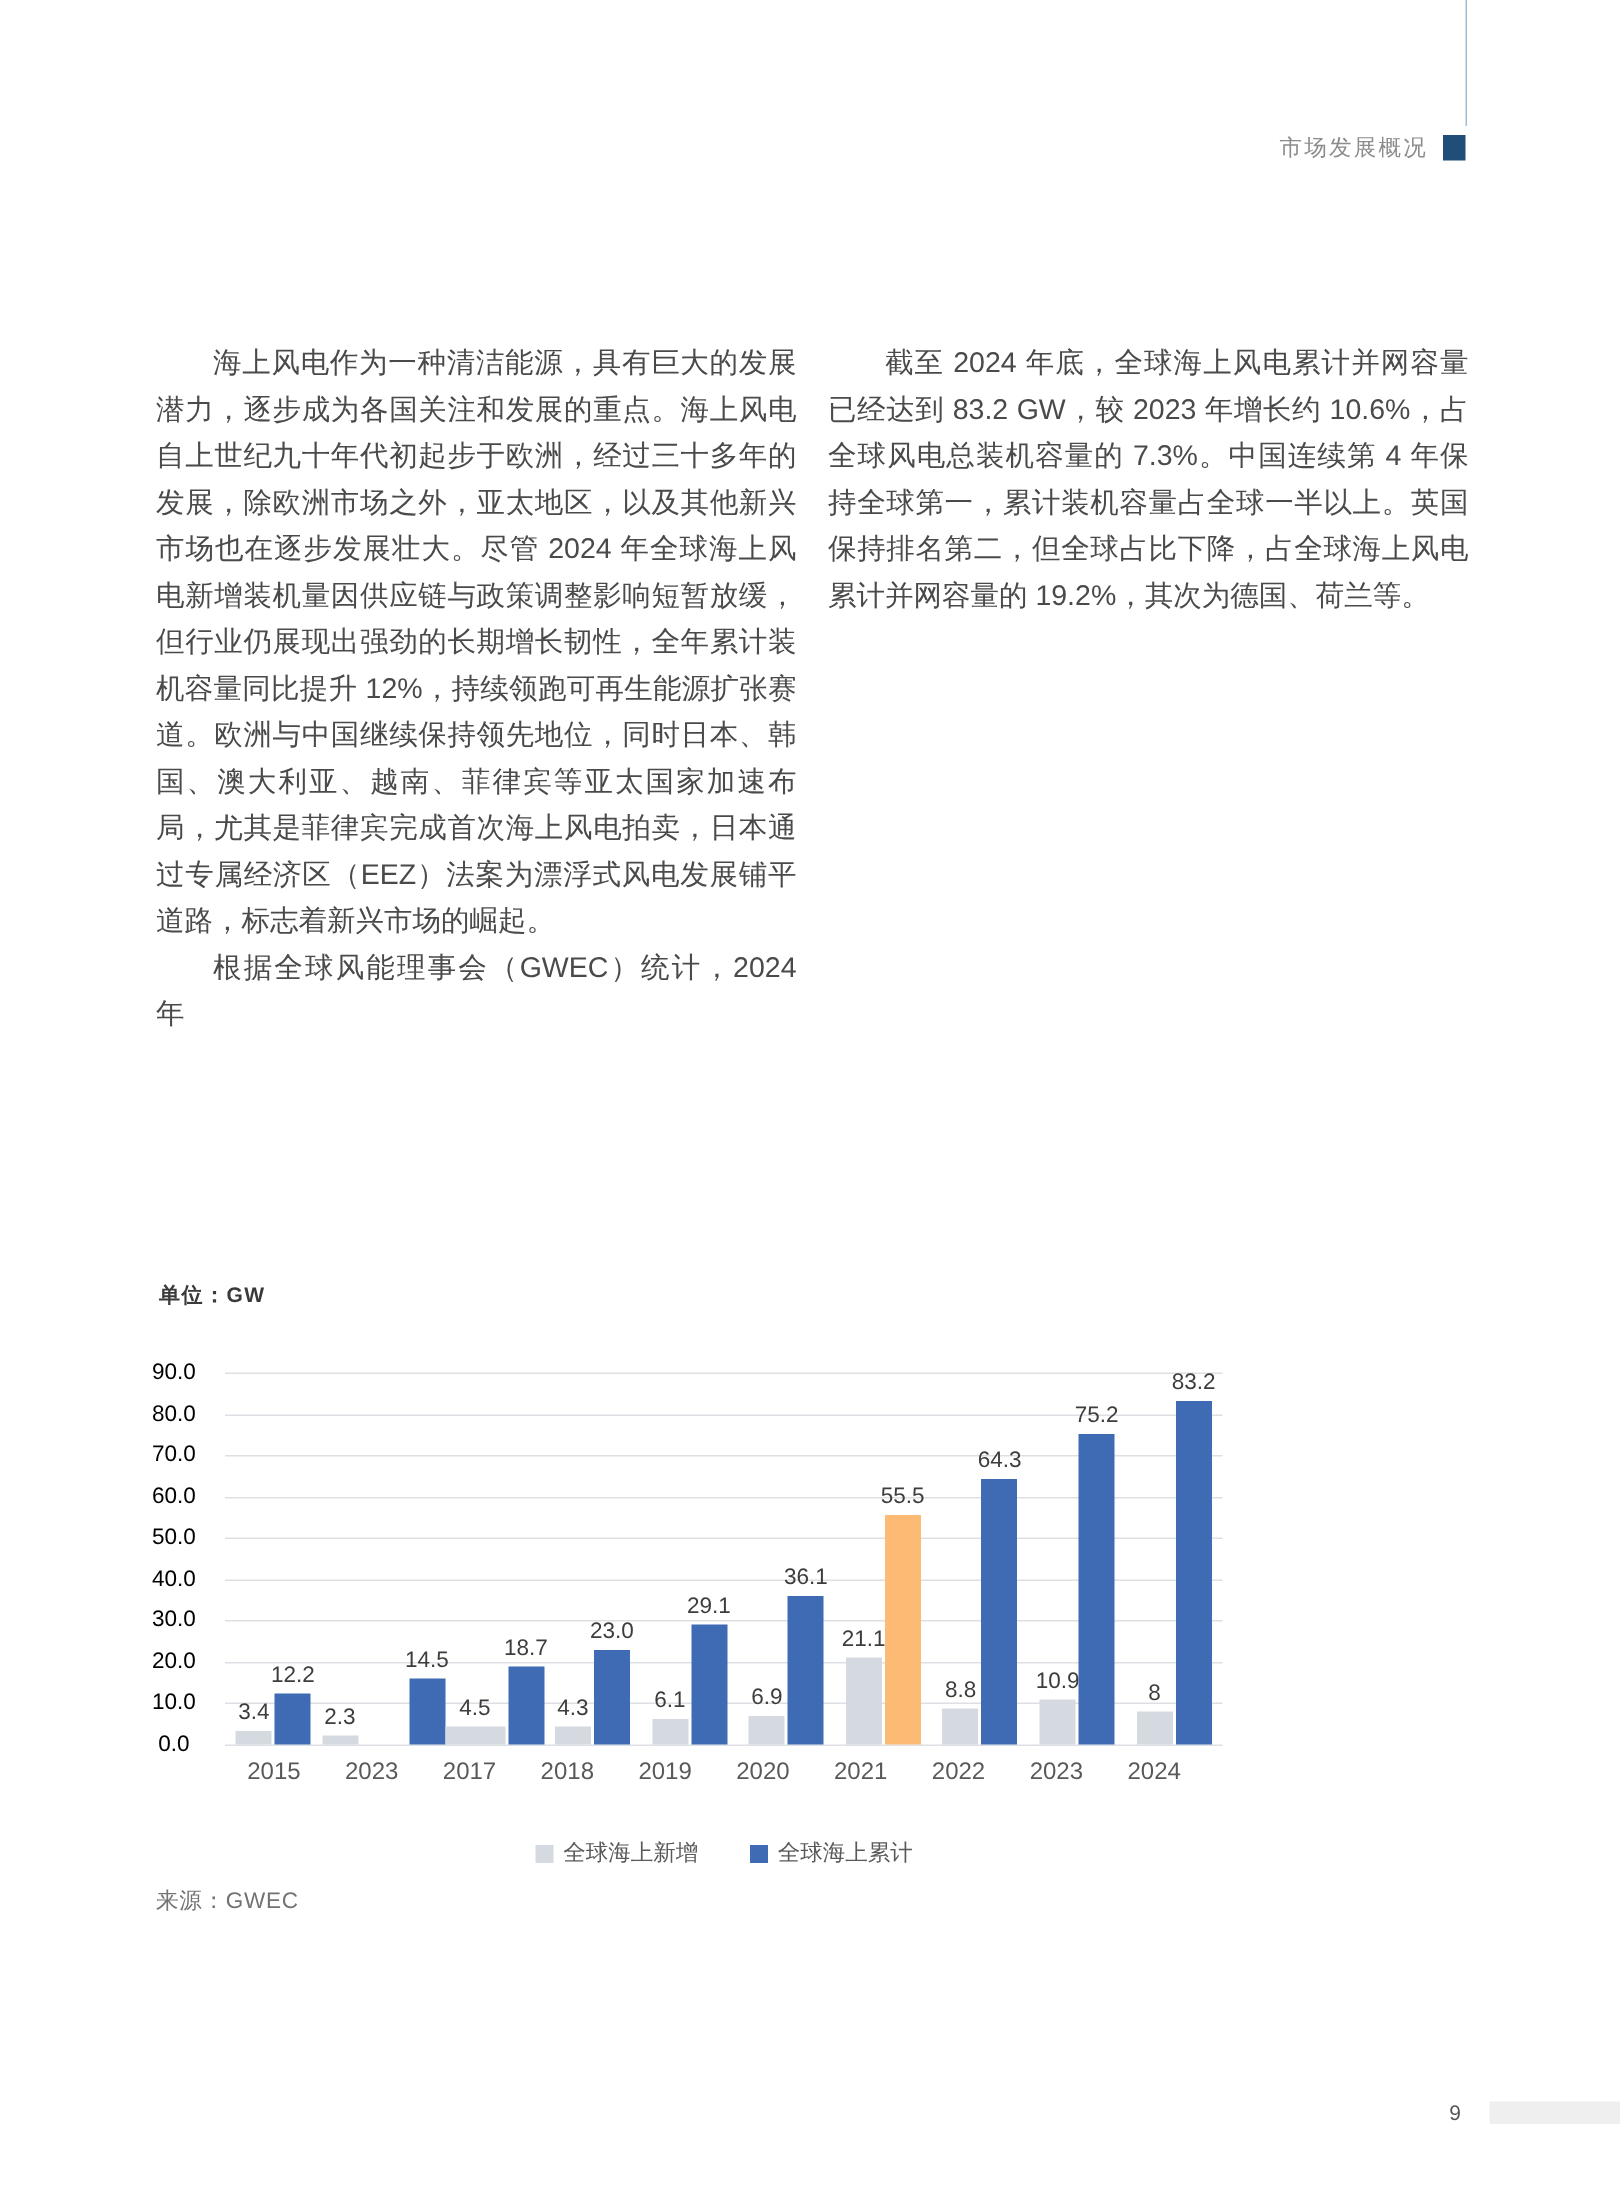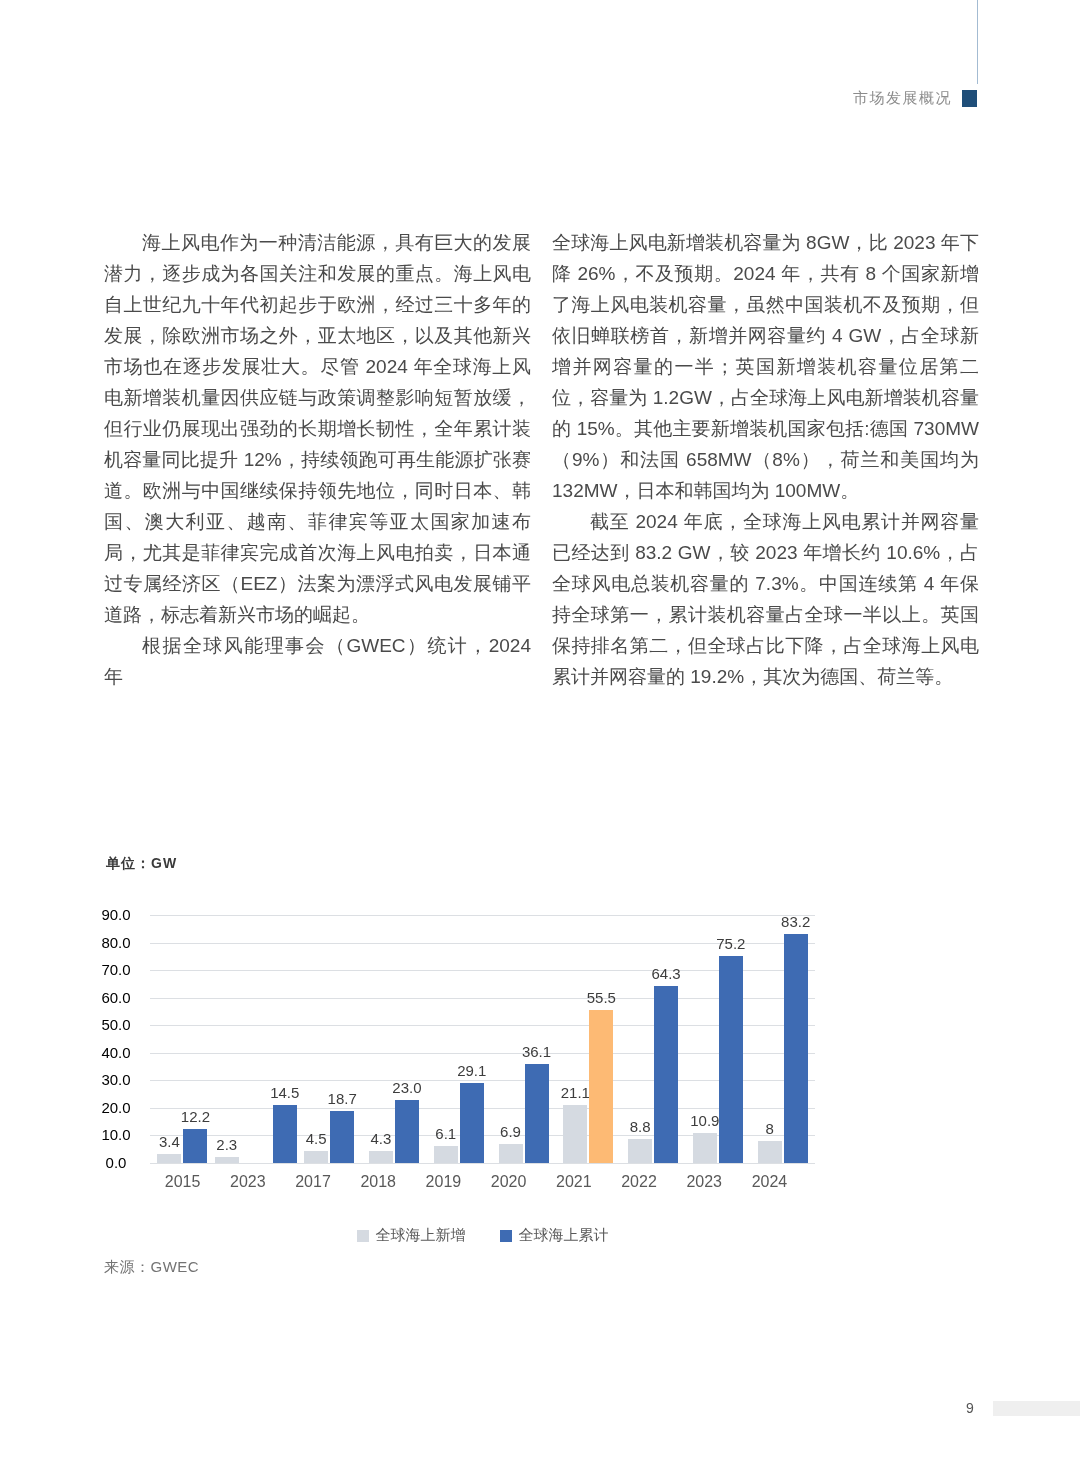--- a/index.html
+++ b/index.html
@@ -54,21 +54,20 @@
 
   <div class="header-title">市场发展概况</div>
   <div class="header-square" style="background: rgb(31, 78, 121);"></div>
   <div class="header-vline" style="background: rgb(163, 187, 210);"></div>
 
   <div class="col col-left">
     <p class="indent">海上风电作为一种清洁能源，具有巨大的发展潜力，逐步成为各国关注和发展的重点。海上风电自上世纪九十年代初起步于欧洲，经过三十多年的发展，除欧洲市场之外，亚太地区，以及其他新兴市场也在逐步发展壮大。尽管 2024 年全球海上风电新增装机量因供应链与政策调整影响短暂放缓，但行业仍展现出强劲的长期增长韧性，全年累计装机容量同比提升 12%，持续领跑可再生能源扩张赛道。欧洲与中国继续保持领先地位，同时日本、韩国、澳大利亚、越南、菲律宾等亚太国家加速布局，尤其是菲律宾完成首次海上风电拍卖，日本通过专属经济区（EEZ）法案为漂浮式风电发展铺平道路，标志着新兴市场的崛起。</p>
     <p class="indent">根据全球风能理事会（GWEC）统计，2024 年</p>
   </div>
   <div class="col col-right">
-    <p>全球海上风电新增装机容量为 8GW，比 2023 年下降 26%，不及预期。2024 年，共有 8 个国家新增了海上风电装机容量，虽然中国装机不及预期，但依旧蝉联榜首，新增并网容量约 4 GW，占全球新增并网容量的一半；英国新增装机容量位居第二位，容量为 1.2GW，占全球海上风电新增装机容量的 15%。其他主要新增装机国家包括:德国 730MW（9%）和法国 658MW（8%），荷兰和美国均为 132MW，日本和韩国均为 100MW。</p>
     <p class="indent">截至 2024 年底，全球海上风电累计并网容量已经达到 83.2 GW，较 2023 年增长约 10.6%，占全球风电总装机容量的 7.3%。中国连续第 4 年保持全球第一，累计装机容量占全球一半以上。英国保持排名第二，但全球占比下降，占全球海上风电累计并网容量的 19.2%，其次为德国、荷兰等。</p>
   </div>
 
   <div class="chart-unit">单位：GW</div>
   <div class="chart-plot">
     <div class="xlabels">
         <div class="xtick">2015</div>
         <div class="xtick">2023</div>
         <div class="xtick">2017</div>
         <div class="xtick">2018</div>
@@ -105,26 +104,26 @@
             <span class="val">3.4</span>
           </div>
           <div class="bar" style="height: 33.6178px; background: rgb(62, 107, 179);">
             <span class="val">12.2</span>
           </div>
         </div>
         <div class="group">
           <div class="bar" style="height: 6.33778px; background: rgb(213, 218, 225);">
             <span class="val">2.3</span>
           </div>
-          <div class="bar" style="height: 58px; background: rgb(62, 107, 179); margin-left: 32px;">
+          <div class="bar" style="height: 44px; background: rgb(62, 107, 179); margin-left: 32px;">
             <span class="val">14.5</span>
           </div>
         </div>
         <div class="group">
-          <div class="bar" style="height: 12.4px; background: rgb(213, 218, 225);">
+          <div class="bar" style="height: 12.4px; background: rgb(213, 218, 225); padding-left: 16px;">
             <span class="val">4.5</span>
           </div>
           <div class="bar" style="height: 51.5289px; background: rgb(62, 107, 179);">
             <span class="val">18.7</span>
           </div>
         </div>
         <div class="group">
           <div class="bar" style="height: 11.8489px; background: rgb(213, 218, 225);">
             <span class="val">4.3</span>
           </div>

